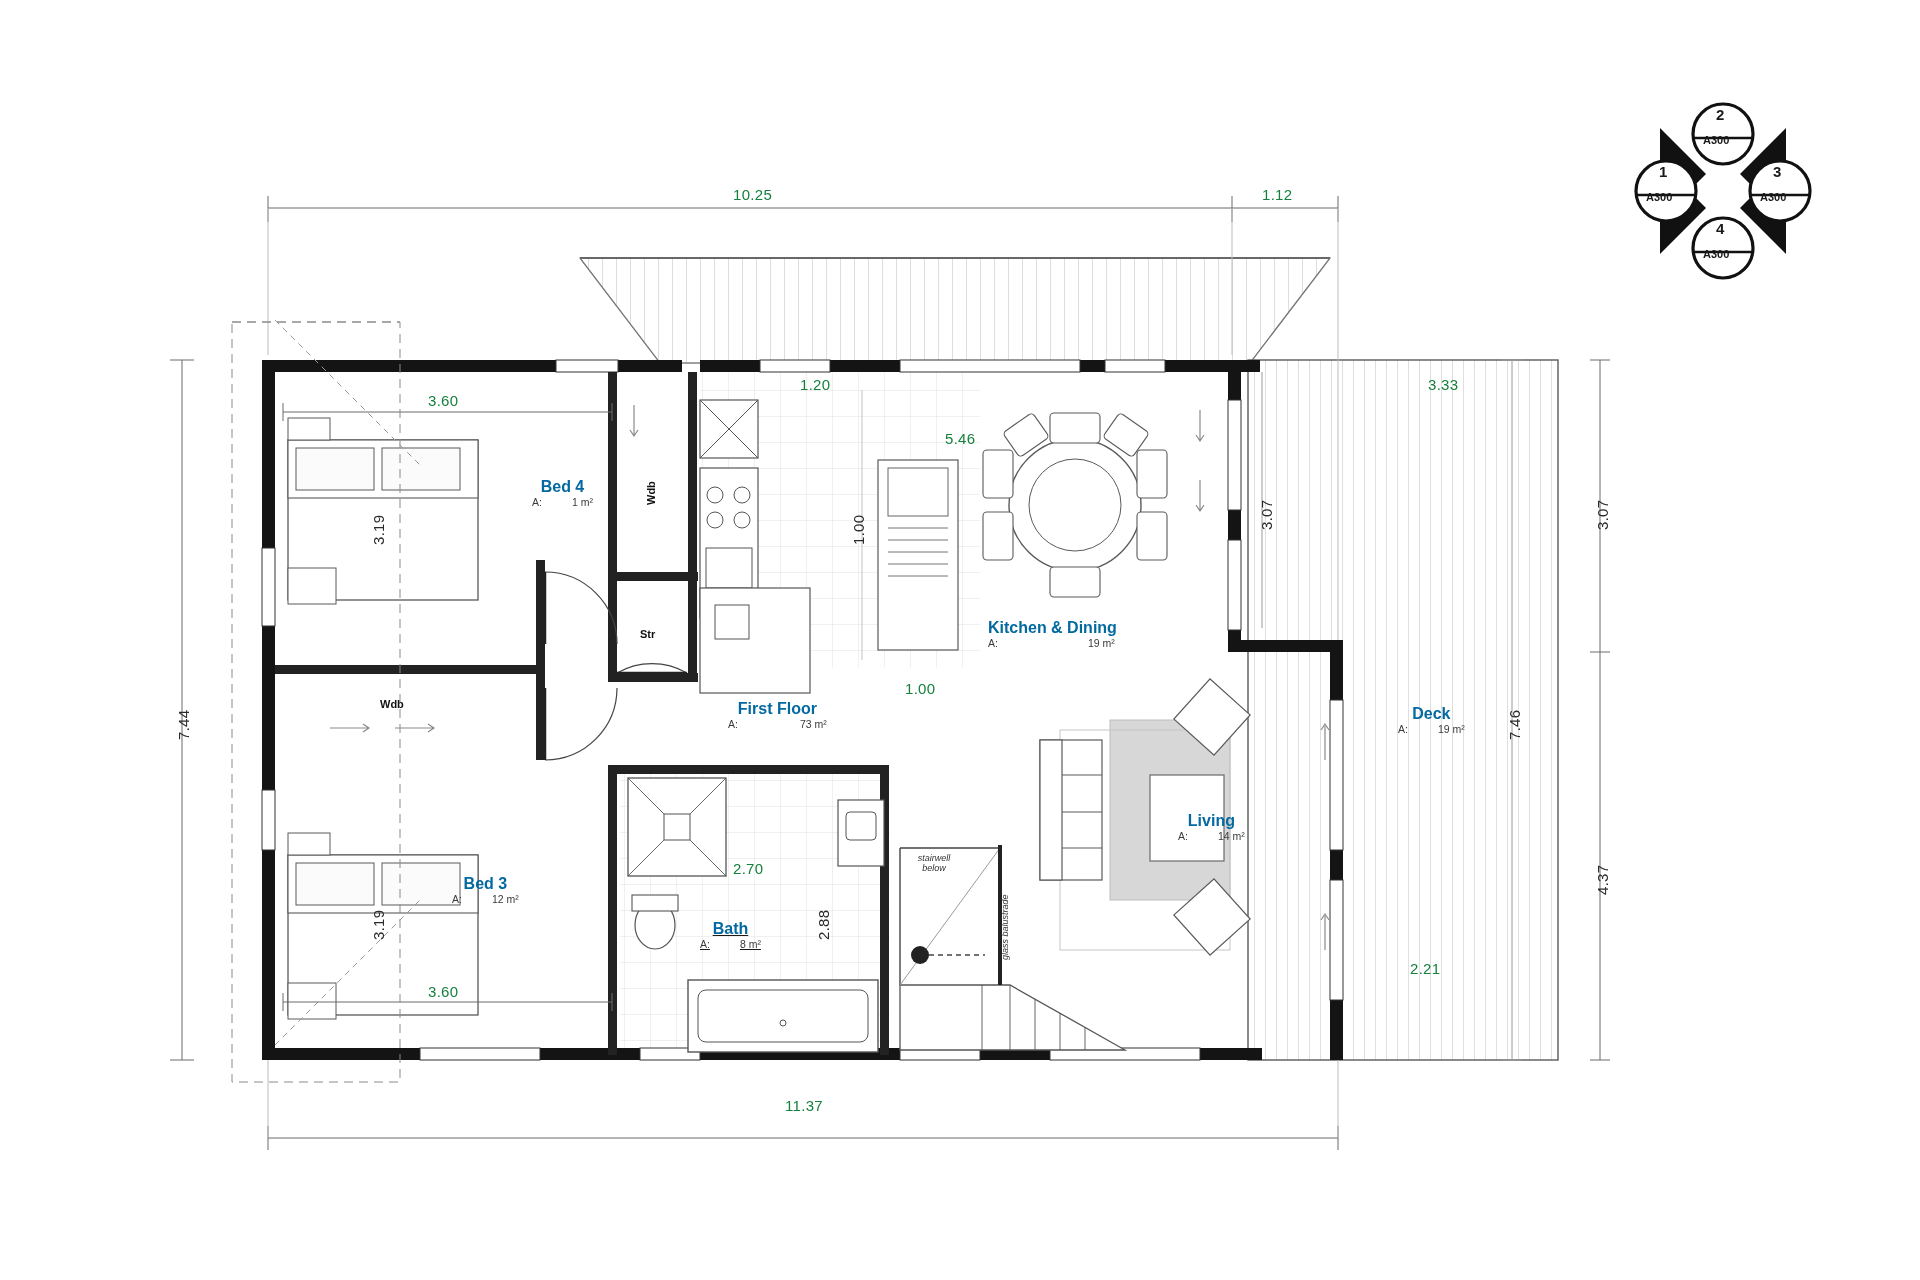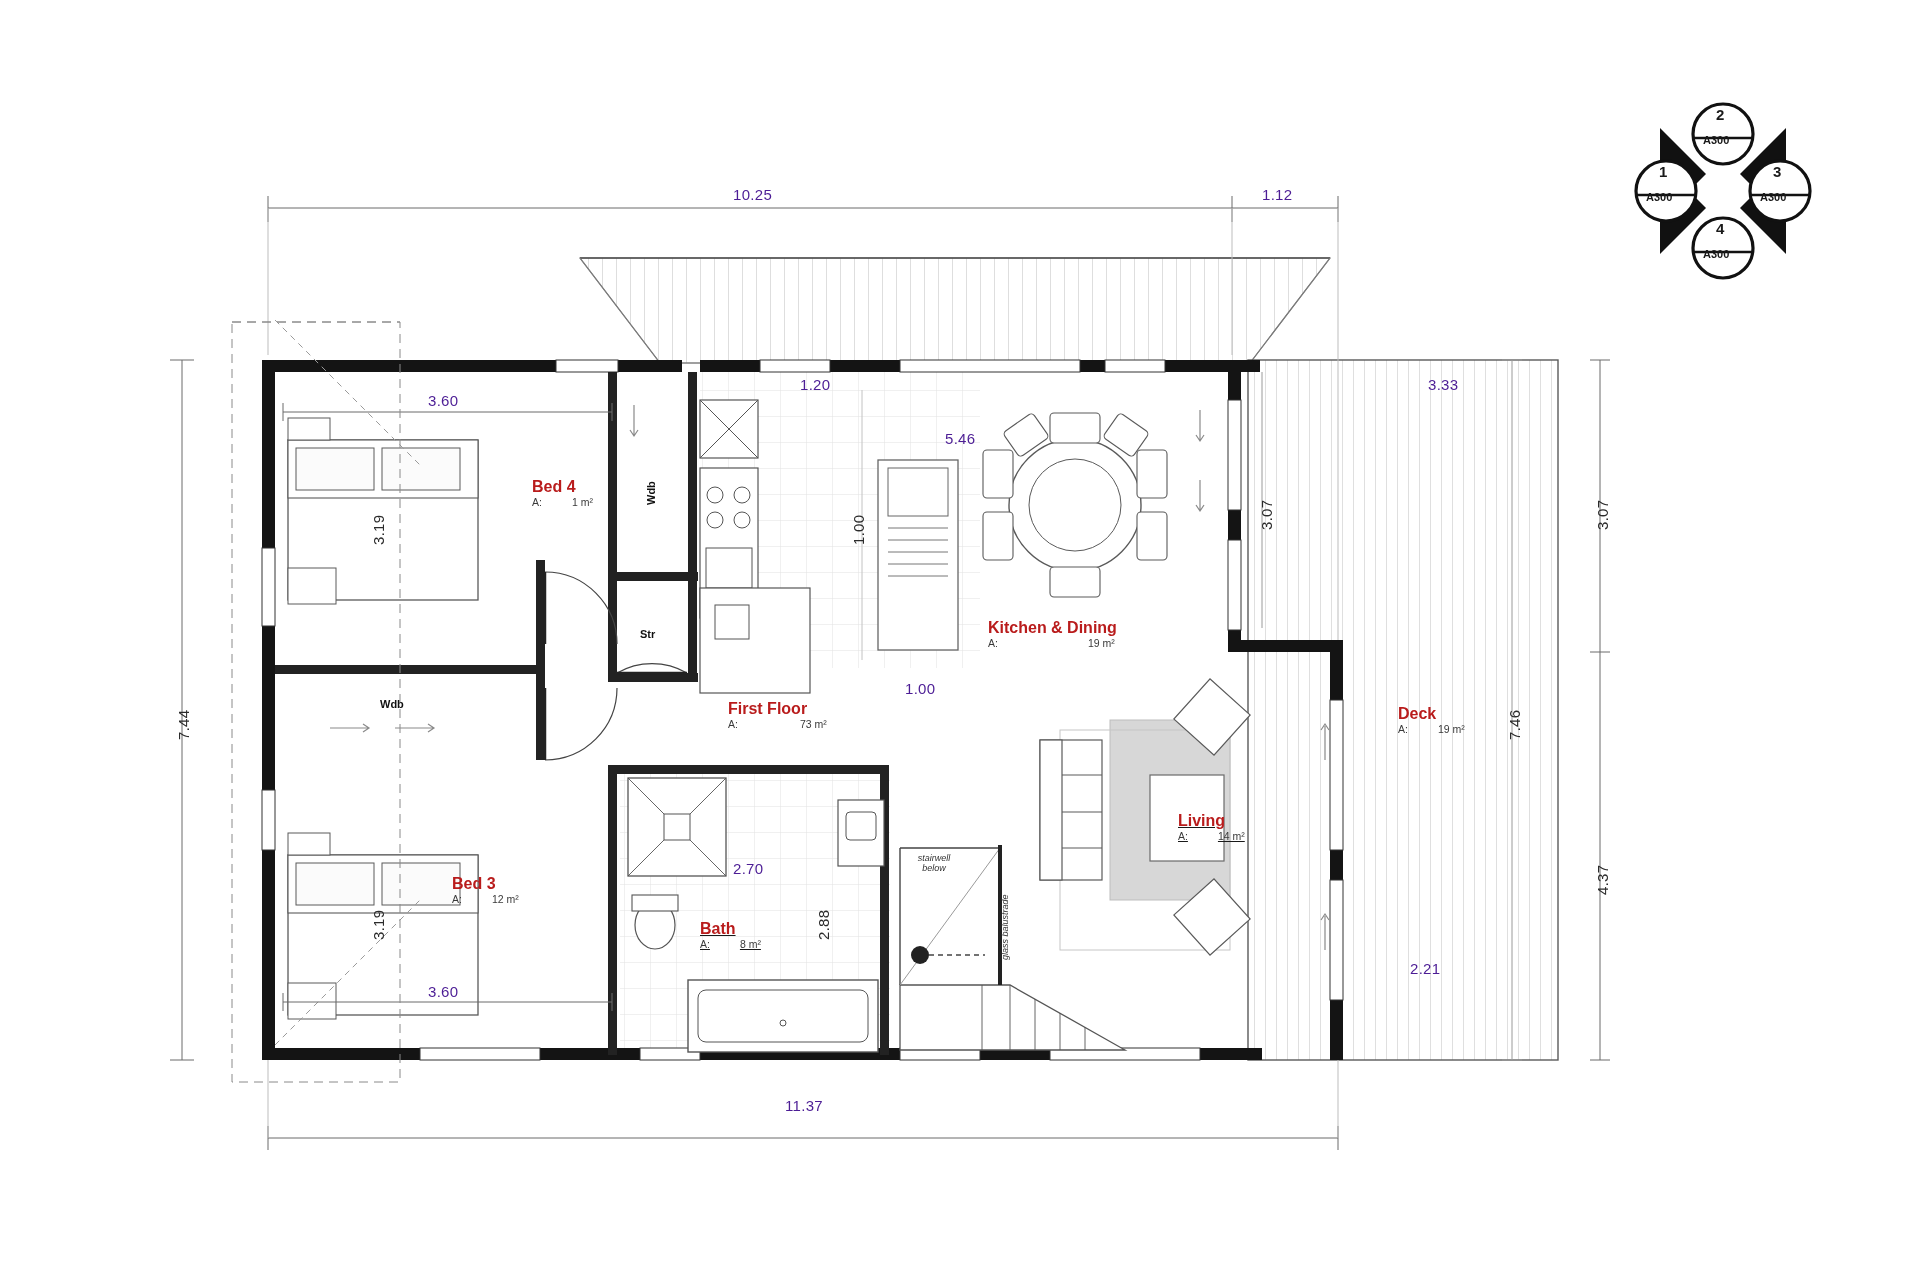--- a/index.html
+++ b/index.html
@@ -1,22 +1,22 @@
 <!DOCTYPE html>
 <html><head>
 <meta charset="utf-8">
 <style>
   html,body{margin:0;padding:0;background:#ffffff;}
   body{width:1920px;height:1280px;position:relative;overflow:hidden;
        font-family:"Liberation Sans", sans-serif; color:#1a1a1a;}
   #plan{position:absolute;left:0;top:0;width:1920px;height:1280px;}
   .txt{position:absolute;white-space:nowrap;}
-  .dim{font-size:15px;color:#4c1d95;letter-spacing:.3px;}
+  .dim{font-size:15px;color:#15803d;letter-spacing:.3px;}
   .dimv{font-size:15px;color:#2b2b2b;letter-spacing:.3px;transform-origin:0 0;}
-  .rmname{font-size:16px;font-weight:bold;color:#b91c1c;}
+  .rmname{font-size:16px;font-weight:bold;color:#0369a1;text-align:center;}
   .rmarea{font-size:10.5px;color:#3a3a3a;}
   .rmarea .a{margin-right:30px;}
   .small{font-size:11px;font-weight:bold;color:#111;}
   .tiny-it{font-size:9px;font-style:italic;color:#333;line-height:1.15;text-align:center;}
   .keytxt{font-size:15px;font-weight:bold;}
   .keysub{font-size:11px;font-weight:bold;}
 </style>
 </head>
 <body>
 
@@ -361,21 +361,21 @@
   </div>
 </div>
 
 <div class="txt" style="left:988px;top:619px;">
   <div class="rmname">Kitchen &amp; Dining</div>
   <div class="rmarea">
     <span class="a" style="margin-right:90px">A:</span><span>19 m²</span>
   </div>
 </div>
 
-<div class="txt" style="left:1178px;top:812px;text-decoration:underline;">
+<div class="txt" style="left:1178px;top:812px;">
   <div class="rmname">Living</div>
   <div class="rmarea">
     <span class="a">A:</span><span>14 m²</span>
   </div>
 </div>
 
 <div class="txt" style="left:1398px;top:705px;">
   <div class="rmname">Deck</div>
   <div class="rmarea">
     <span class="a">A:</span><span>19 m²</span>

